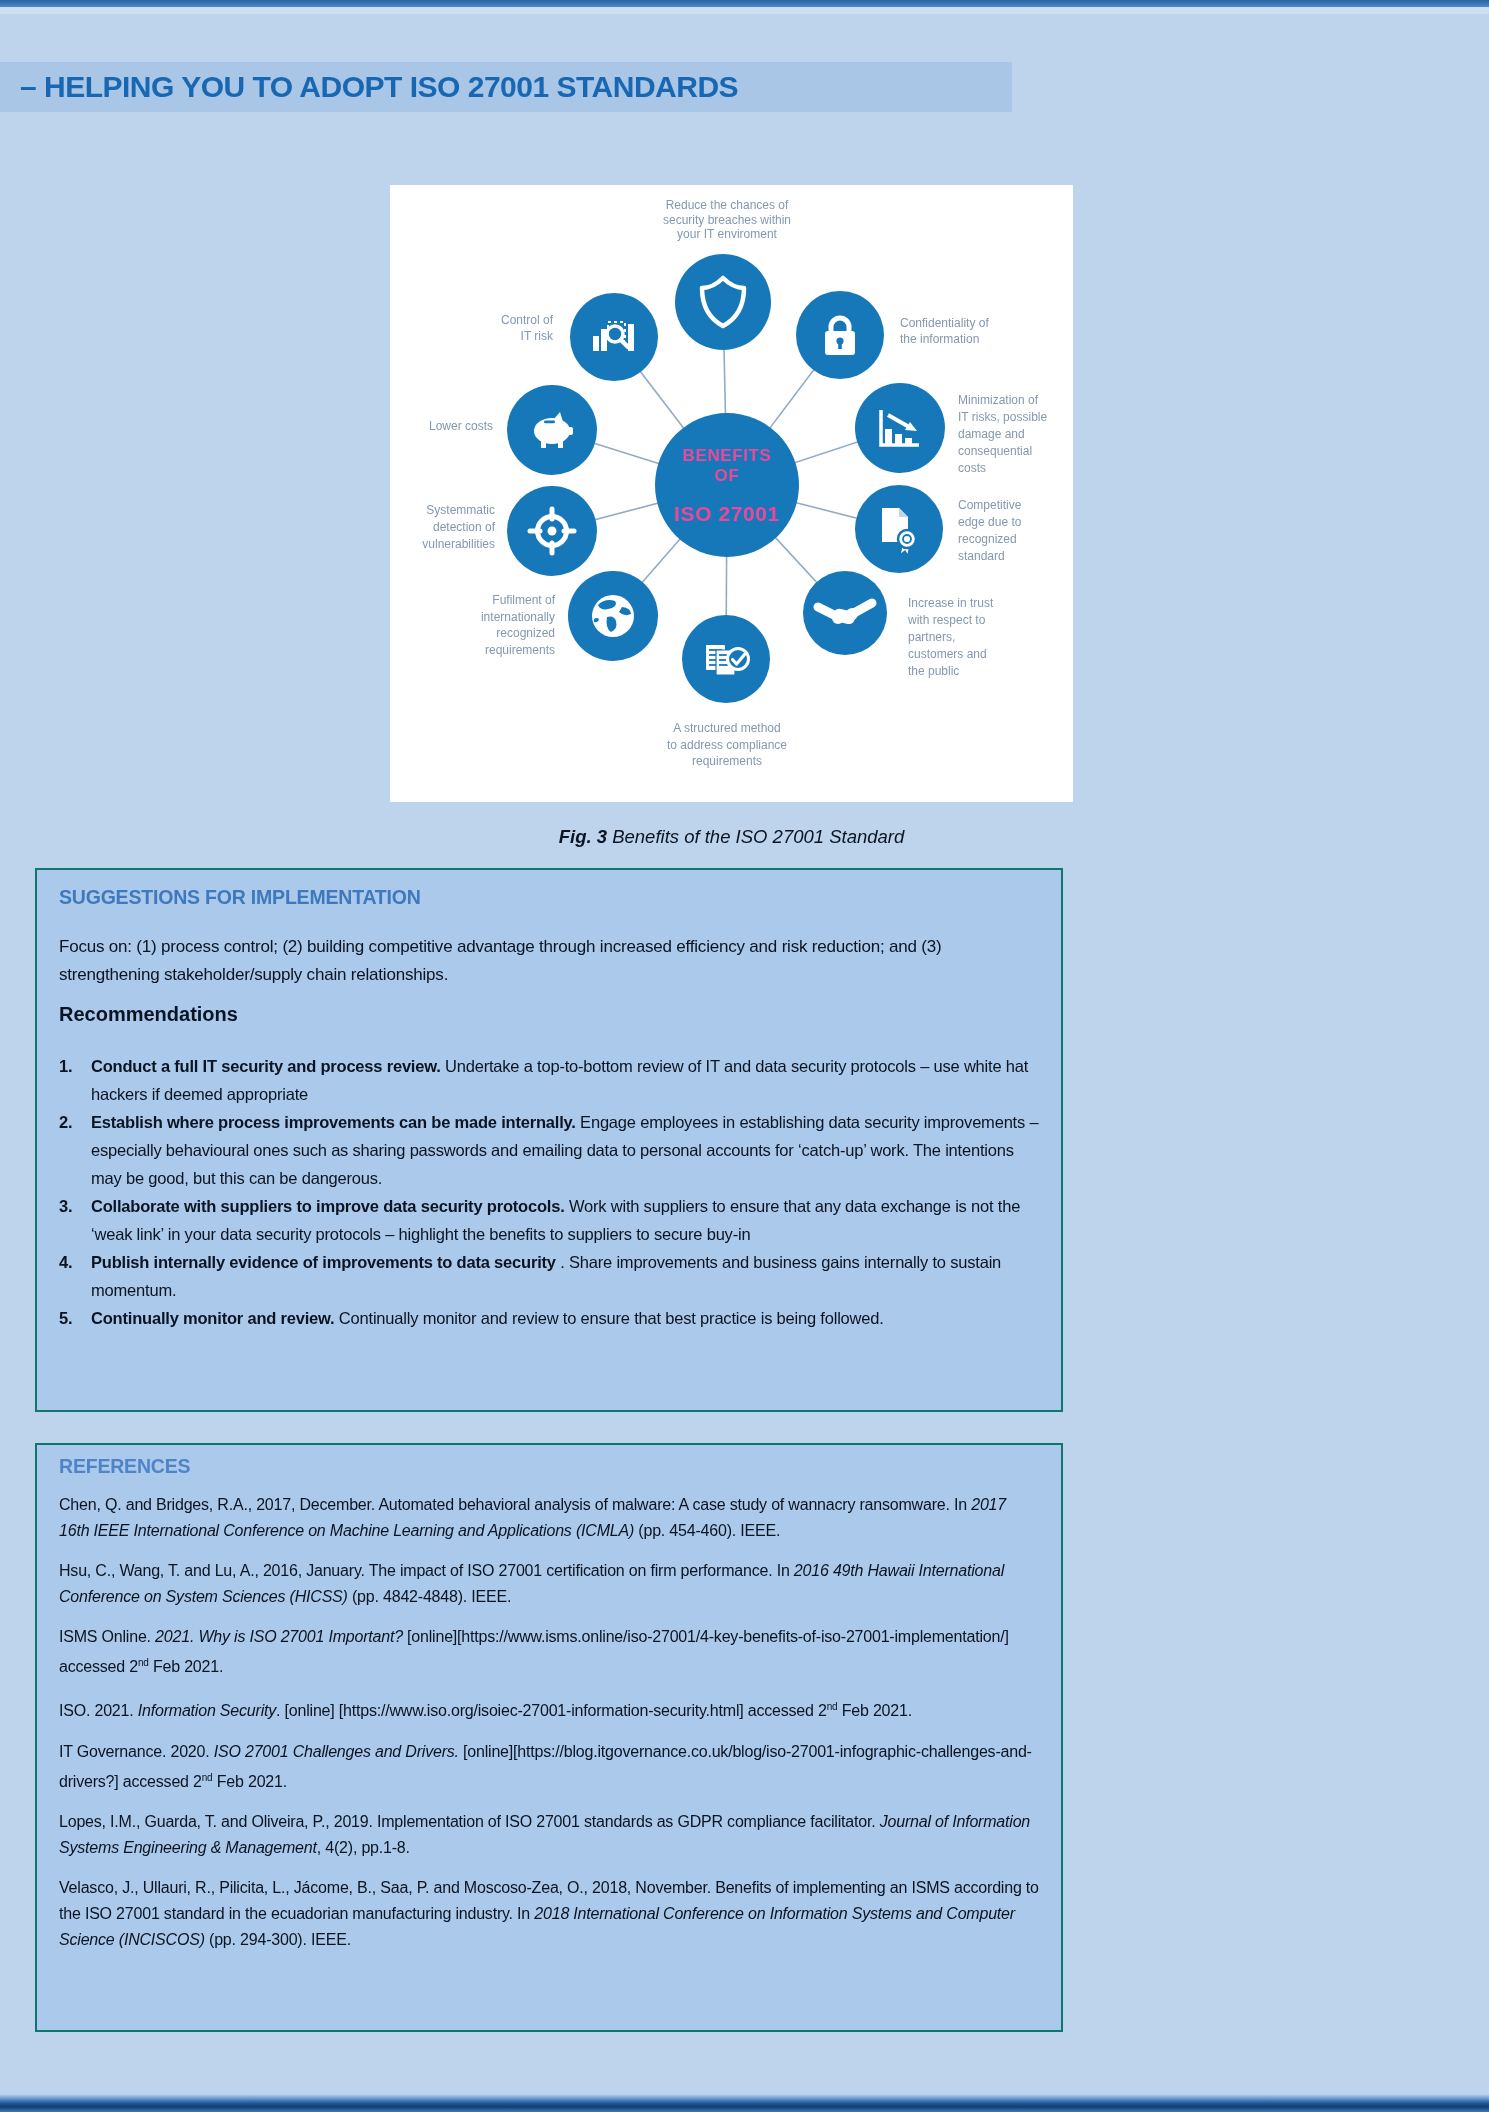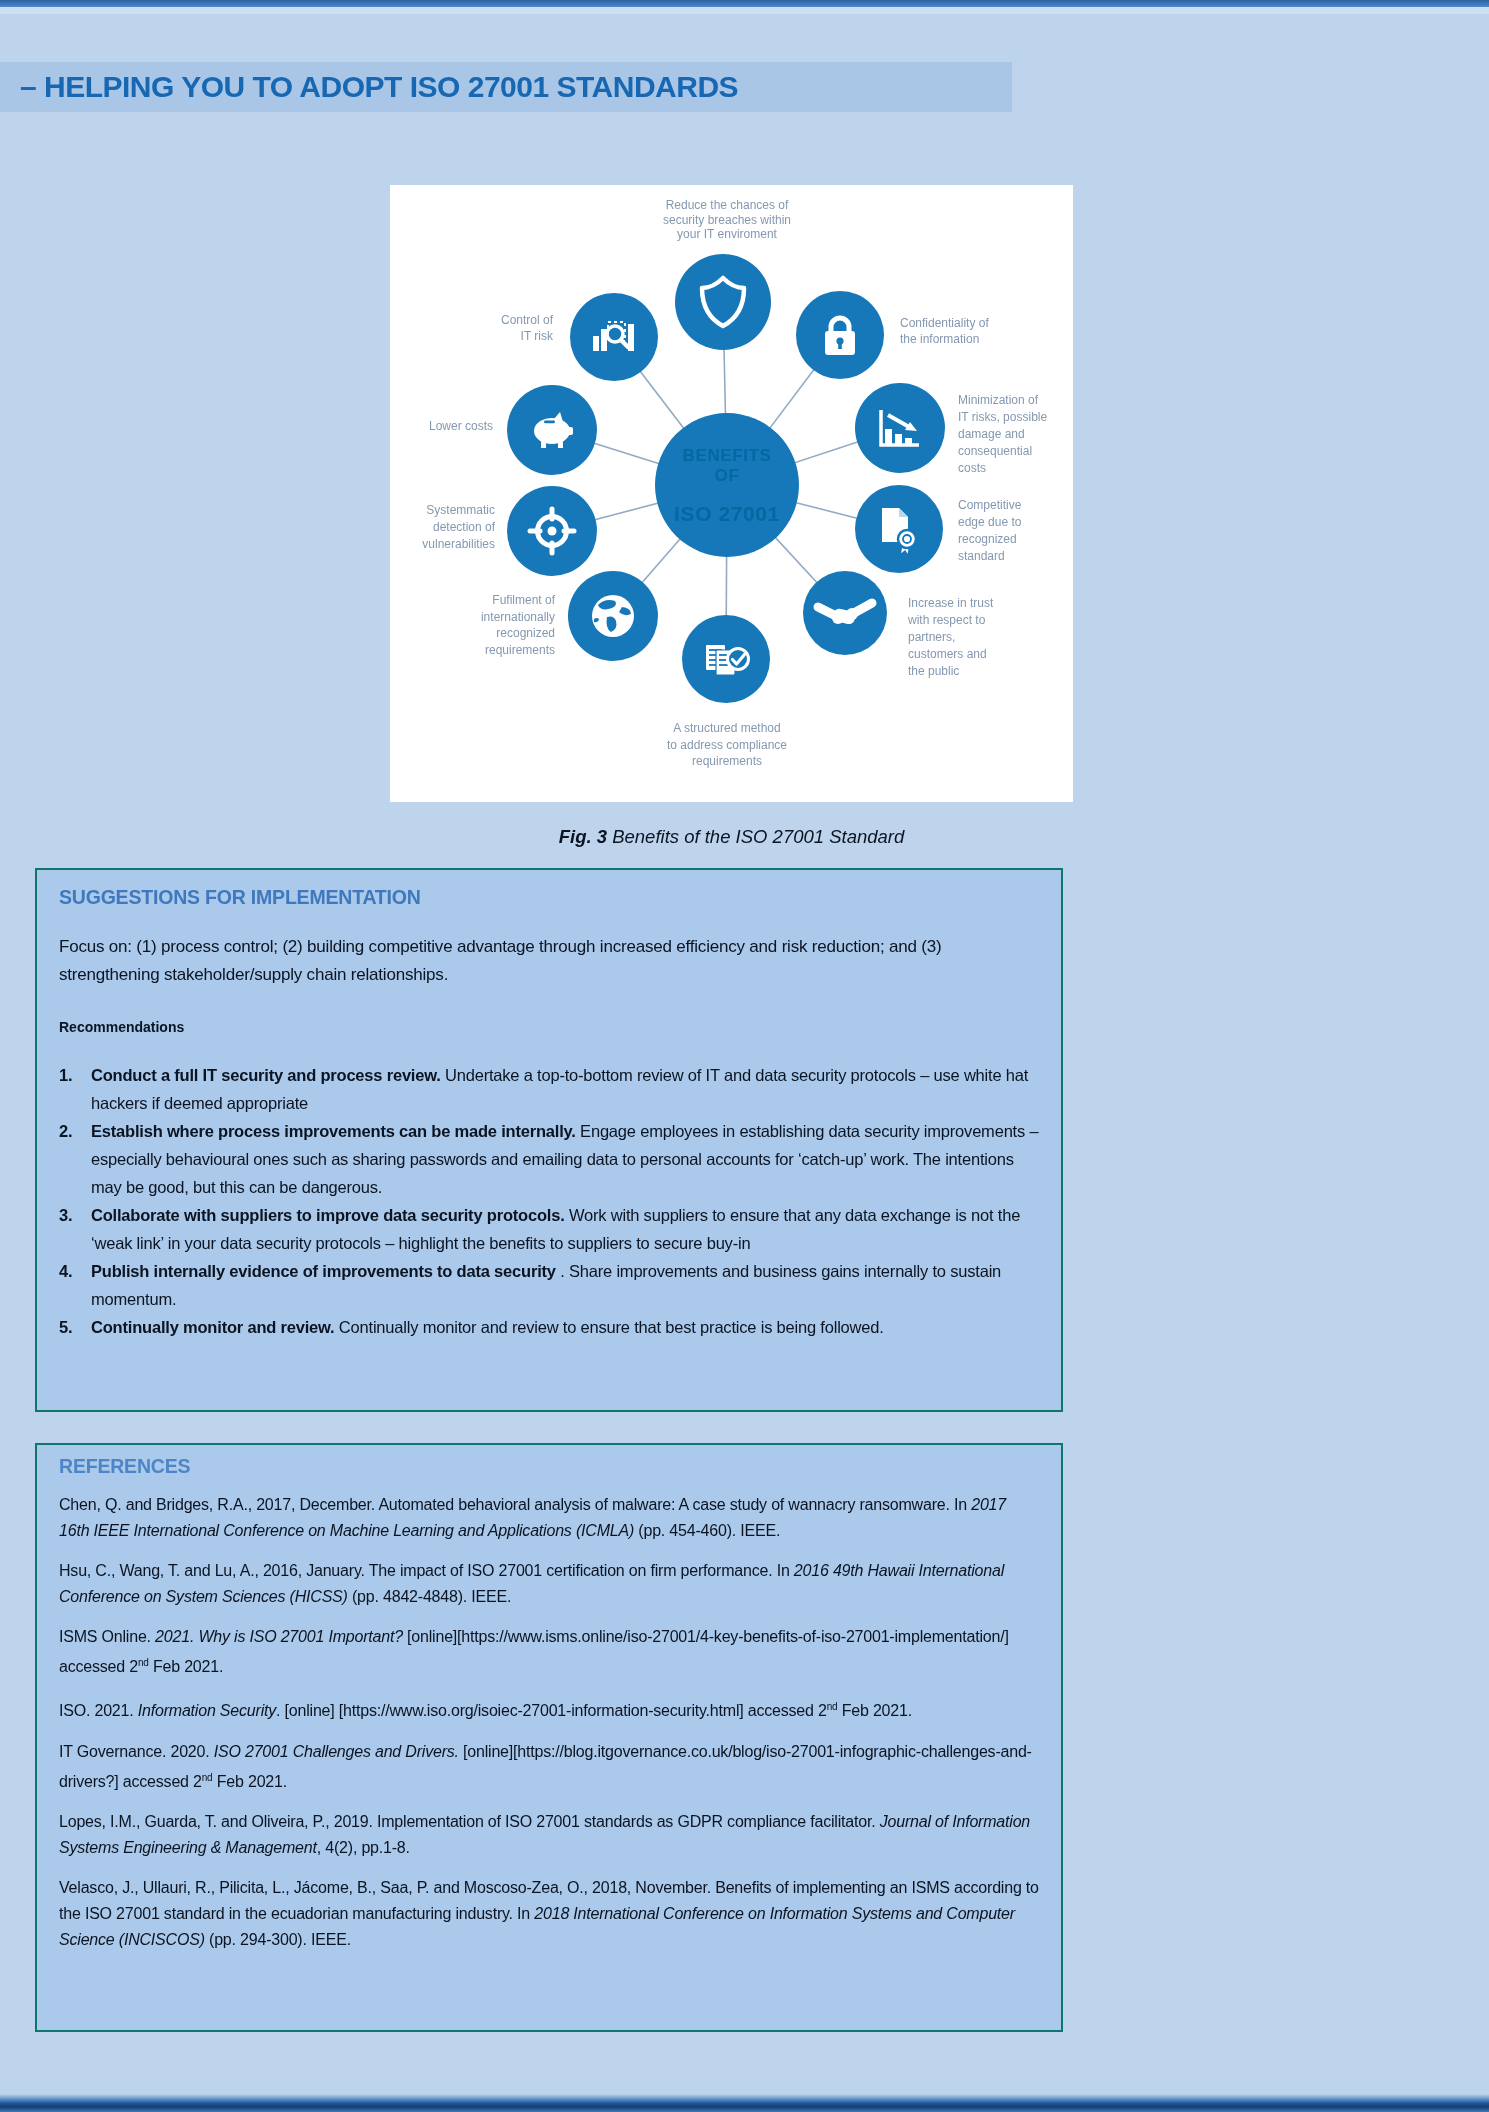--- a/index.html
+++ b/index.html
@@ -14,36 +14,36 @@
   .page-title{font-size:30px;font-weight:bold;color:#1767b3;line-height:50px;
     padding-left:20px;letter-spacing:-0.5px;white-space:nowrap;}
 
   
   .diagram{position:absolute;left:390px;top:185px;width:683px;height:617px;background:#ffffff;}
   .diagram svg{position:absolute;left:0;top:0;}
   .node-label{position:absolute;font-size:12px;line-height:16px;color:#8498b0;white-space:pre-line;}
   .lbl-center{text-align:center;}
   .lbl-right{text-align:right;}
   .lbl-left{text-align:left;}
-  .hub-label{position:absolute;left:247px;top:261px;width:180px;text-align:center;color:#0369a1;font-weight:bold;}
+  .hub-label{position:absolute;left:247px;top:261px;width:180px;text-align:center;color:#ec4899;font-weight:bold;}
   .hub-top{font-size:17px;line-height:20px;letter-spacing:0.6px;white-space:pre-line;}
   .hub-bottom{font-size:21px;margin-top:16px;letter-spacing:0.6px;}
 
   .fig-caption{position:absolute;left:390px;top:806px;width:683px;text-align:center;
     font-size:18.5px;font-style:italic;color:#0b1422;margin-top:20px;}
 
   
   .panel{position:absolute;left:35px;width:1028px;background:#abc9ea;border:2px solid #0f766e;
     box-sizing:border-box;padding:16px 22px;color:#0b1422;overflow:hidden;}
   .suggestions{top:868px;height:544px;}
   .references{top:1443px;height:589px;padding-top:10px;}
   .panel-heading{font-size:19.5px;color:#3e78bd;margin:0;font-weight:bold;letter-spacing:-0.2px;}
   .references .panel-heading{color:#4e85c8;}
   .intro{font-size:17px;line-height:28px;margin:24px 0 0 0;letter-spacing:-0.2px;}
-  .subhead{font-size:14px;font-weight:bold;margin:30px 0 0 0;}
+  .subhead{font-size:20px;font-weight:bold;margin:14px 0 0 0;}
   .rec-list{margin-top:26px;font-size:16.5px;line-height:28px;letter-spacing:-0.2px;}
   .rec-item{display:flex;}
   .rec-num{width:32px;font-weight:bold;flex:none;}
   .rec-text{flex:1;}
   .ref-item{font-size:16px;line-height:26px;letter-spacing:-0.2px;margin:14px 0 0 0;}
   .ref-item sup{font-size:10px;}
 
   .footer-bar{position:absolute;left:0;top:2094px;width:1489px;height:18px;
     background:linear-gradient(180deg,#bed4ec 0%,#79a6d6 20%,#20589a 50%,#123d72 72%,#3f7db9 100%);}
 </style>

